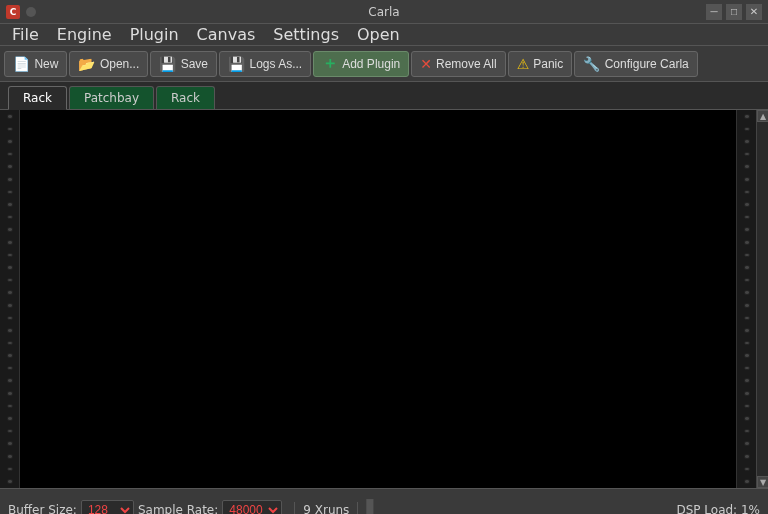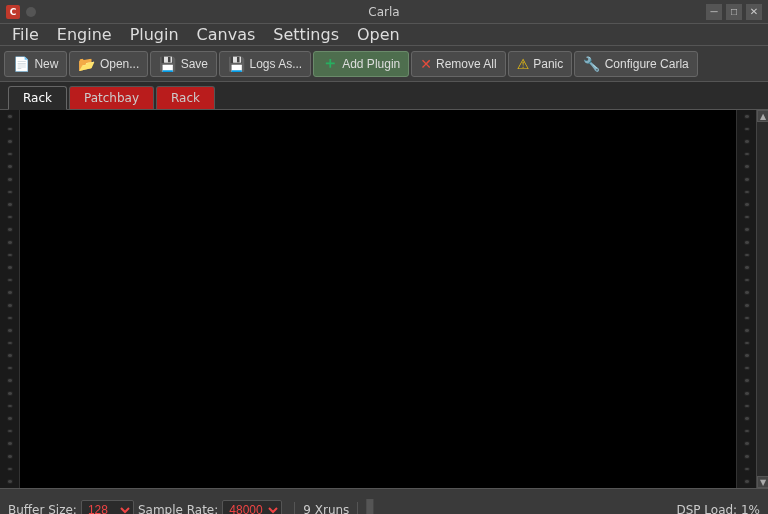--- a/index.html
+++ b/index.html
@@ -115,21 +115,21 @@
     #tabbar {
       display: flex;
       align-items: flex-end;
       background: #2b2b2b;
       padding: 4px 8px 0;
       border-bottom: 1px solid #555;
       gap: 2px;
     }
     .tab {
       padding: 4px 14px;
-      background: #b91c1c;
+      background: #14532d;
       border: 1px solid #555;
       border-bottom: none;
       border-radius: 3px 3px 0 0;
       color: #ccc;
       cursor: pointer;
       font-size: 12px;
     }
     .tab.active {
       background: #2b2b2b;
       color: #fff;

